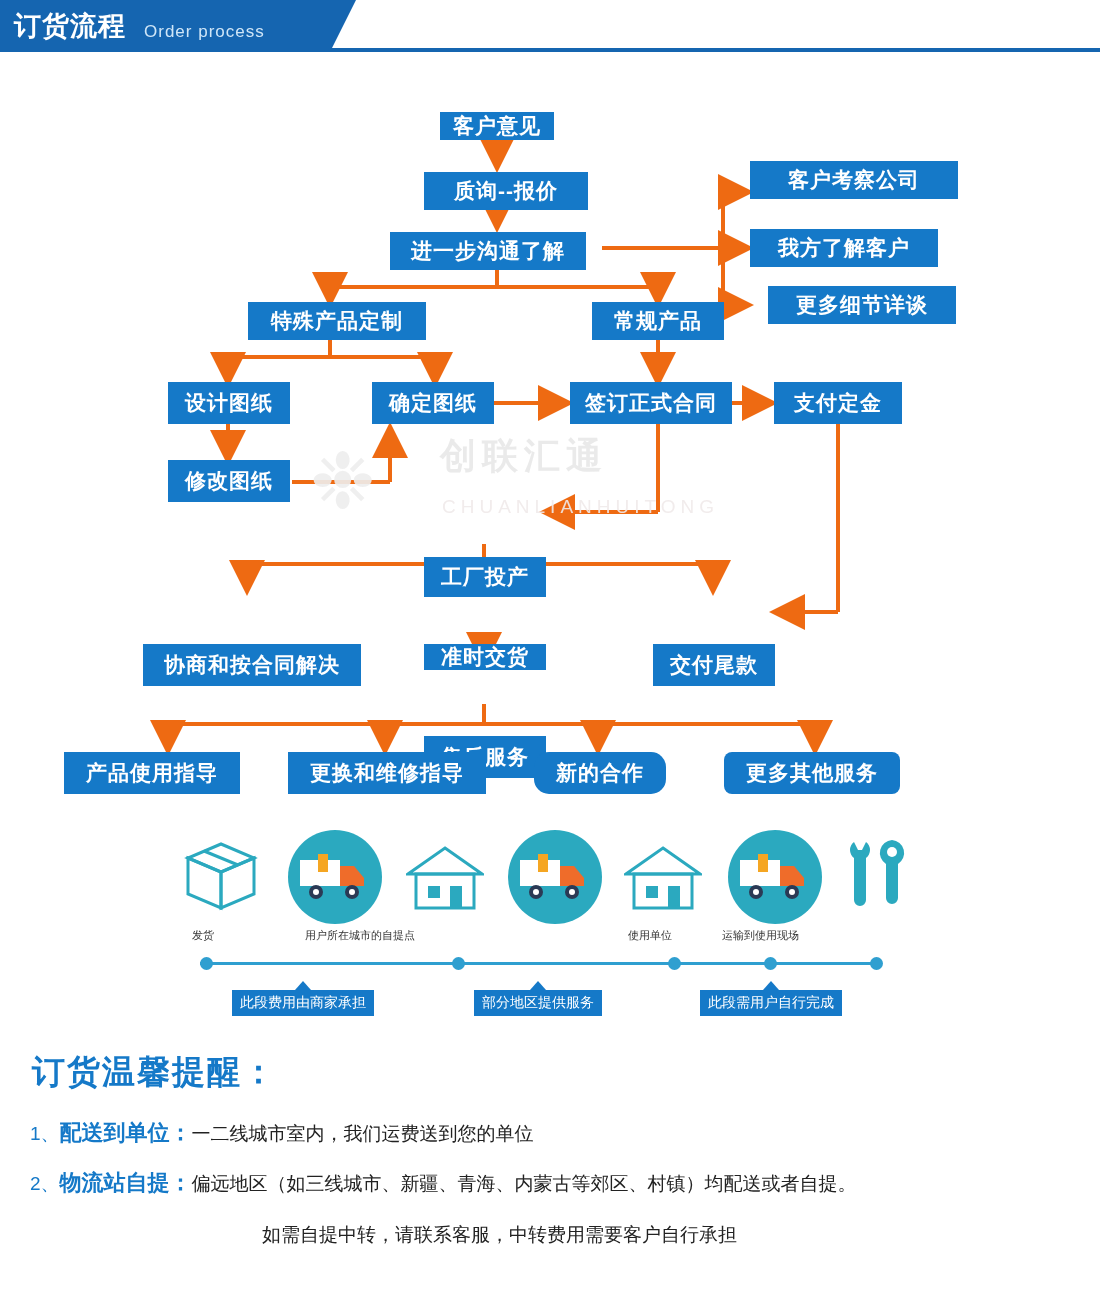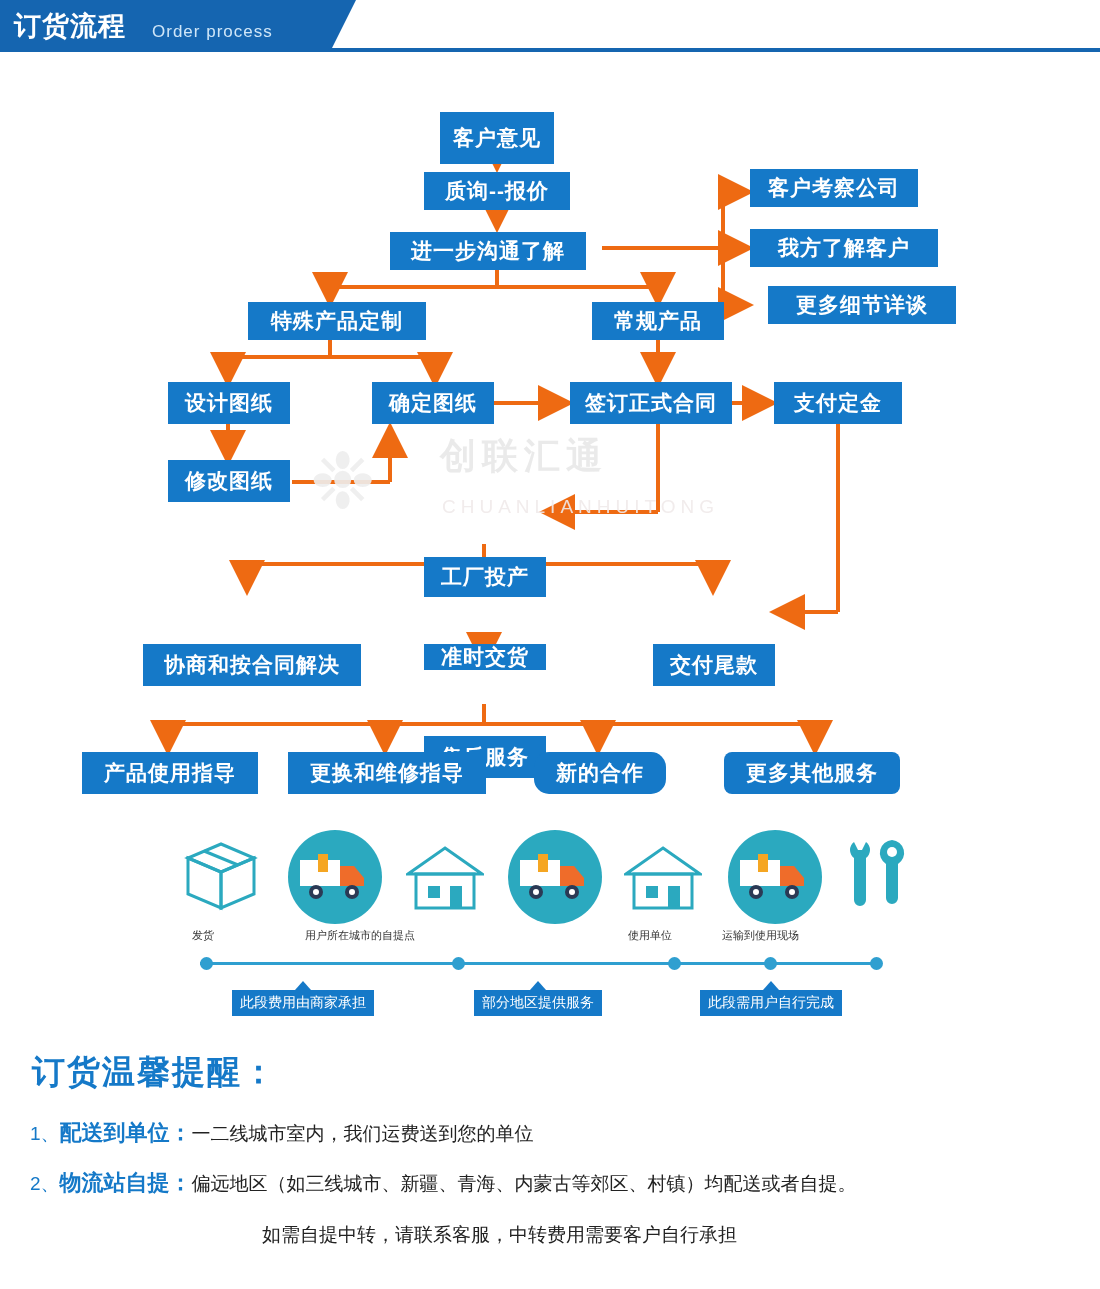--- a/index.html
+++ b/index.html
@@ -31,21 +31,21 @@
     position: absolute; top: 48px; left: 0;
     width: 1100px; height: 4px;
     background: #1565b0;
   }
   .header-cn {
     position: absolute; top: 8px; left: 14px;
     font-size: 27px; font-weight: bold; color: #ffffff;
     letter-spacing: 1px;
   }
   .header-en {
-    position: absolute; top: 22px; left: 152px;
+    position: absolute; top: 22px; left: 144px;
     font-size: 17px; color: #cfe6f8;
     letter-spacing: 1px;
   }
 
   
   .flow {
     position: absolute; top: 52px; left: 0;
     width: 1100px; height: 790px;
   }
   .flow svg { position: absolute; top: 0; left: 0; }
@@ -222,25 +222,25 @@
       <line x1="815" y1="672" x2="815" y2="698" marker-end="url(#ar)"></line>
     </g>
   </svg>
 
   <div class="watermark" data-name="company-watermark">
     <div class="wm-mark" data-name="watermark-logo-icon">❉</div>
     <div class="wm-text" data-name="watermark-text">创联汇通</div>
     <div class="wm-sub" data-name="watermark-subtext">CHUANLIANHUITONG</div>
   </div>
 
-  <div class="node" style="left:440px; top:60px;  width:114px; height:52px;" data-name="flow-node-customer-opinion">客户意见</div>
-  <div class="node" style="left:424px; top:120px; width:146px; height:38px;" data-name="flow-node-inquiry-quotation">质询--报价</div>
+  <div class="node" style="left:440px; top:60px;  width:114px; height:28px;" data-name="flow-node-customer-opinion">客户意见</div>
+  <div class="node" style="left:424px; top:120px; width:164px; height:38px;" data-name="flow-node-inquiry-quotation">质询--报价</div>
   <div class="node" style="left:390px; top:180px; width:196px; height:38px;" data-name="flow-node-further-communication">进一步沟通了解</div>
 
-  <div class="node" style="left:750px; top:117px; width:168px; height:38px;font-family:Liberation Serif, serif;" data-name="flow-node-customer-visit">客户考察公司</div>
+  <div class="node" style="left:750px; top:109px; width:208px; height:38px;font-family:Liberation Serif, serif;" data-name="flow-node-customer-visit">客户考察公司</div>
   <div class="node" style="left:750px; top:177px; width:188px; height:38px;" data-name="flow-node-we-know-customer">我方了解客户</div>
   <div class="node" style="left:768px; top:234px; width:188px; height:38px;" data-name="flow-node-more-details">更多细节详谈</div>
 
   <div class="node" style="left:248px; top:250px; width:178px; height:38px;" data-name="flow-node-custom-product">特殊产品定制</div>
   <div class="node" style="left:592px; top:250px; width:132px; height:38px;" data-name="flow-node-standard-product">常规产品</div>
 
   <div class="node" style="left:168px; top:330px; width:122px; height:42px;" data-name="flow-node-design-drawing">设计图纸</div>
   <div class="node" style="left:372px; top:330px; width:122px; height:42px;" data-name="flow-node-confirm-drawing">确定图纸</div>
   <div class="node" style="left:570px; top:330px; width:162px; height:42px;" data-name="flow-node-sign-contract">签订正式合同</div>
   <div class="node" style="left:774px; top:330px; width:128px; height:42px;" data-name="flow-node-pay-deposit">支付定金</div>
@@ -248,21 +248,21 @@
   <div class="node" style="left:168px; top:408px; width:122px; height:42px;" data-name="flow-node-modify-drawing">修改图纸</div>
 
   <div class="node" style="left:424px; top:505px; width:122px; height:40px;" data-name="flow-node-factory-production">工厂投产</div>
 
   <div class="node" style="left:143px; top:592px; width:218px; height:42px;" data-name="flow-node-negotiate-resolve">协商和按合同解决</div>
   <div class="node" style="left:424px; top:592px; width:122px; height:26px;" data-name="flow-node-on-time-delivery">准时交货</div>
   <div class="node" style="left:653px; top:592px; width:122px; height:42px;" data-name="flow-node-final-payment">交付尾款</div>
 
   <div class="node" style="left:424px; top:620px; width:122px; height:42px;margin-top:32px;" data-name="flow-node-after-sales">售后服务</div>
 
-  <div class="node" style="left:82px;  top:700px; width:176px; height:42px;" data-name="flow-node-usage-guide">产品使用指导</div>
+  <div class="node" style="left:64px;  top:700px; width:176px; height:42px;" data-name="flow-node-usage-guide">产品使用指导</div>
   <div class="node" style="left:288px; top:700px; width:198px; height:42px;" data-name="flow-node-repair-guide">更换和维修指导</div>
   <div class="node" style="left:534px; top:700px; width:132px; height:42px;border-radius:15px;" data-name="flow-node-new-cooperation">新的合作</div>
   <div class="node" style="left:724px; top:700px; width:176px; height:42px;border-radius:8px;" data-name="flow-node-more-services">更多其他服务</div>
 </div>
 
 <style>
   [data-name="flow-node-after-sales"] { top: 652px !important; }
   [data-name="flow-node-usage-guide"],
   [data-name="flow-node-repair-guide"],
   [data-name="flow-node-new-cooperation"],

